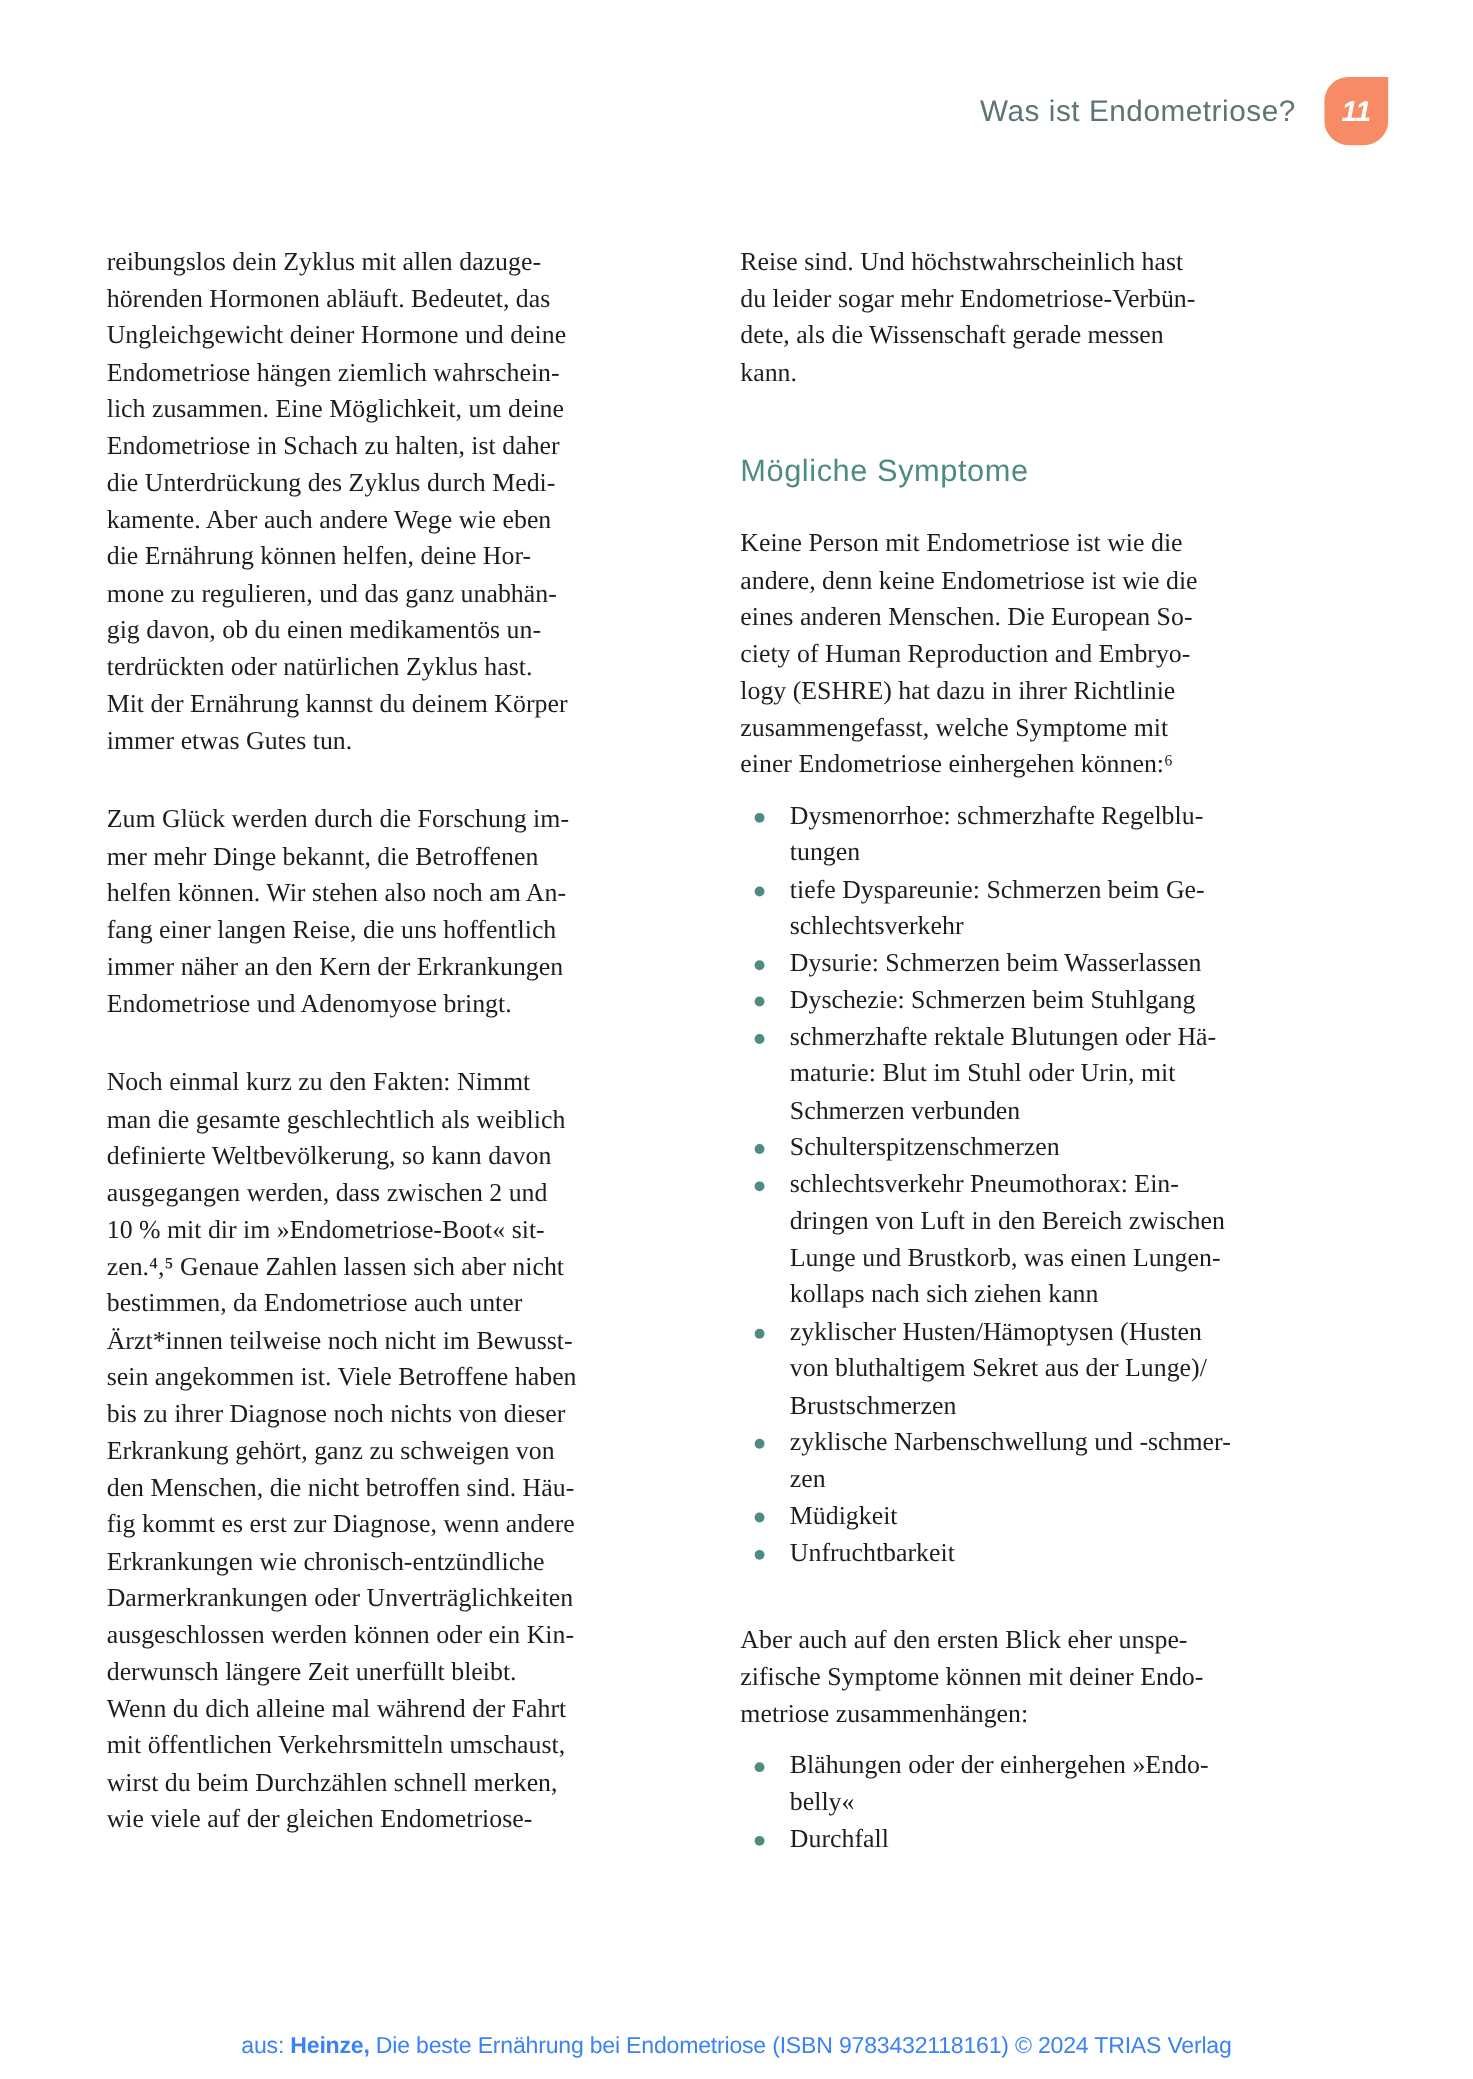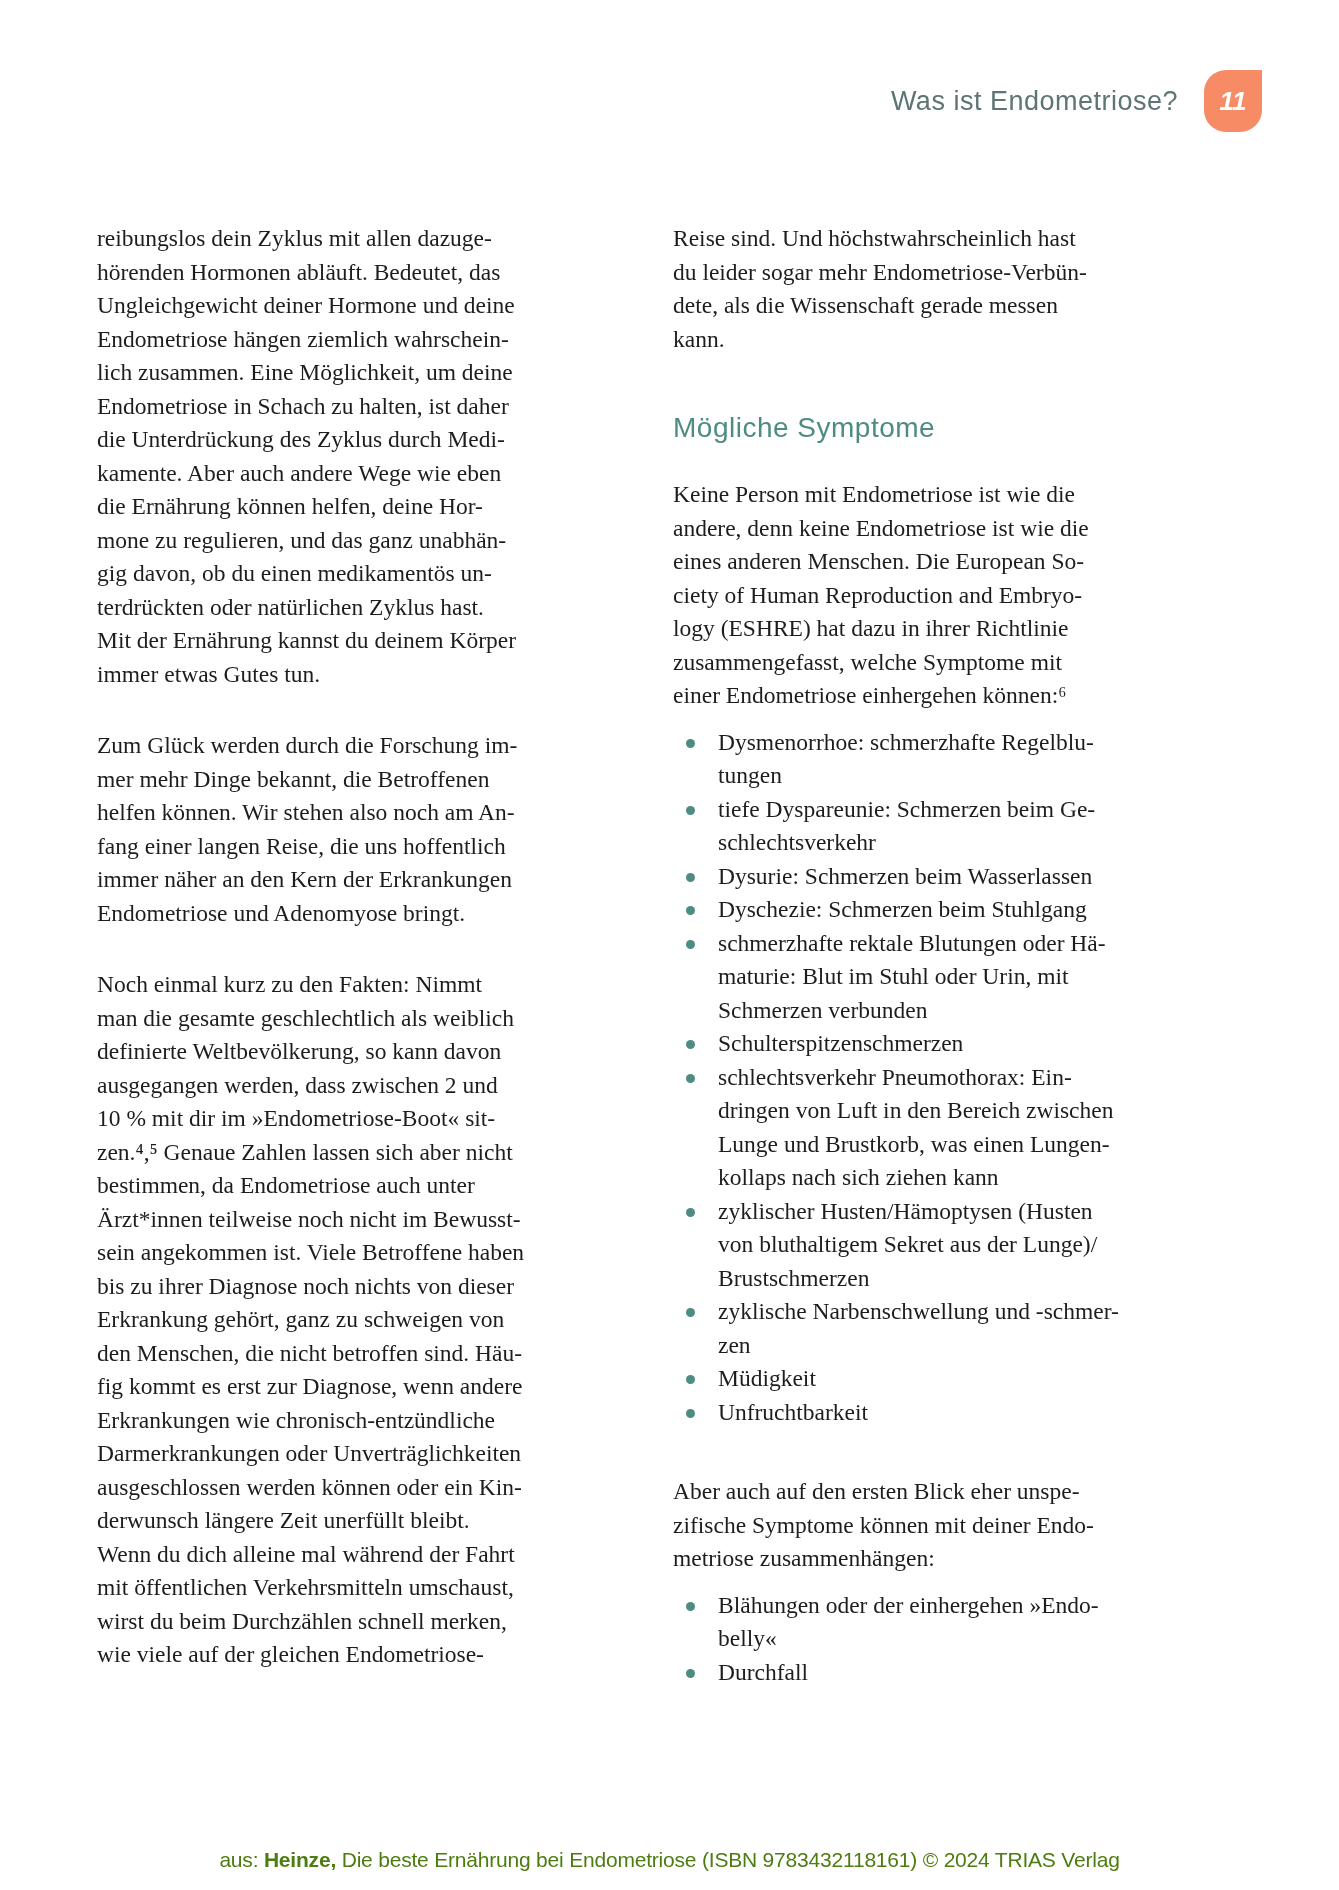--- a/index.html
+++ b/index.html
@@ -59,21 +59,21 @@
   }
   ul.bullets .bullet-text { margin-left: 23px; }
   ul.bullets + .para { margin-top: 46px; }
 
   
   .footer-credit {
     position: absolute; top: 1848px; left: 0; width: 100%;
     text-align: center;
     font-family: "Liberation Sans", sans-serif;
     font-size: 21px; letter-spacing: -0.2px;
-    color: #4d7c0f;
+    color: #3b82f6;
   }
   .footer-credit .author { font-weight: bold; }
 </style>
 </head>
 <body>
 
 <div class="page">
 
   <span class="running-head">Was ist Endometriose?</span>
 

